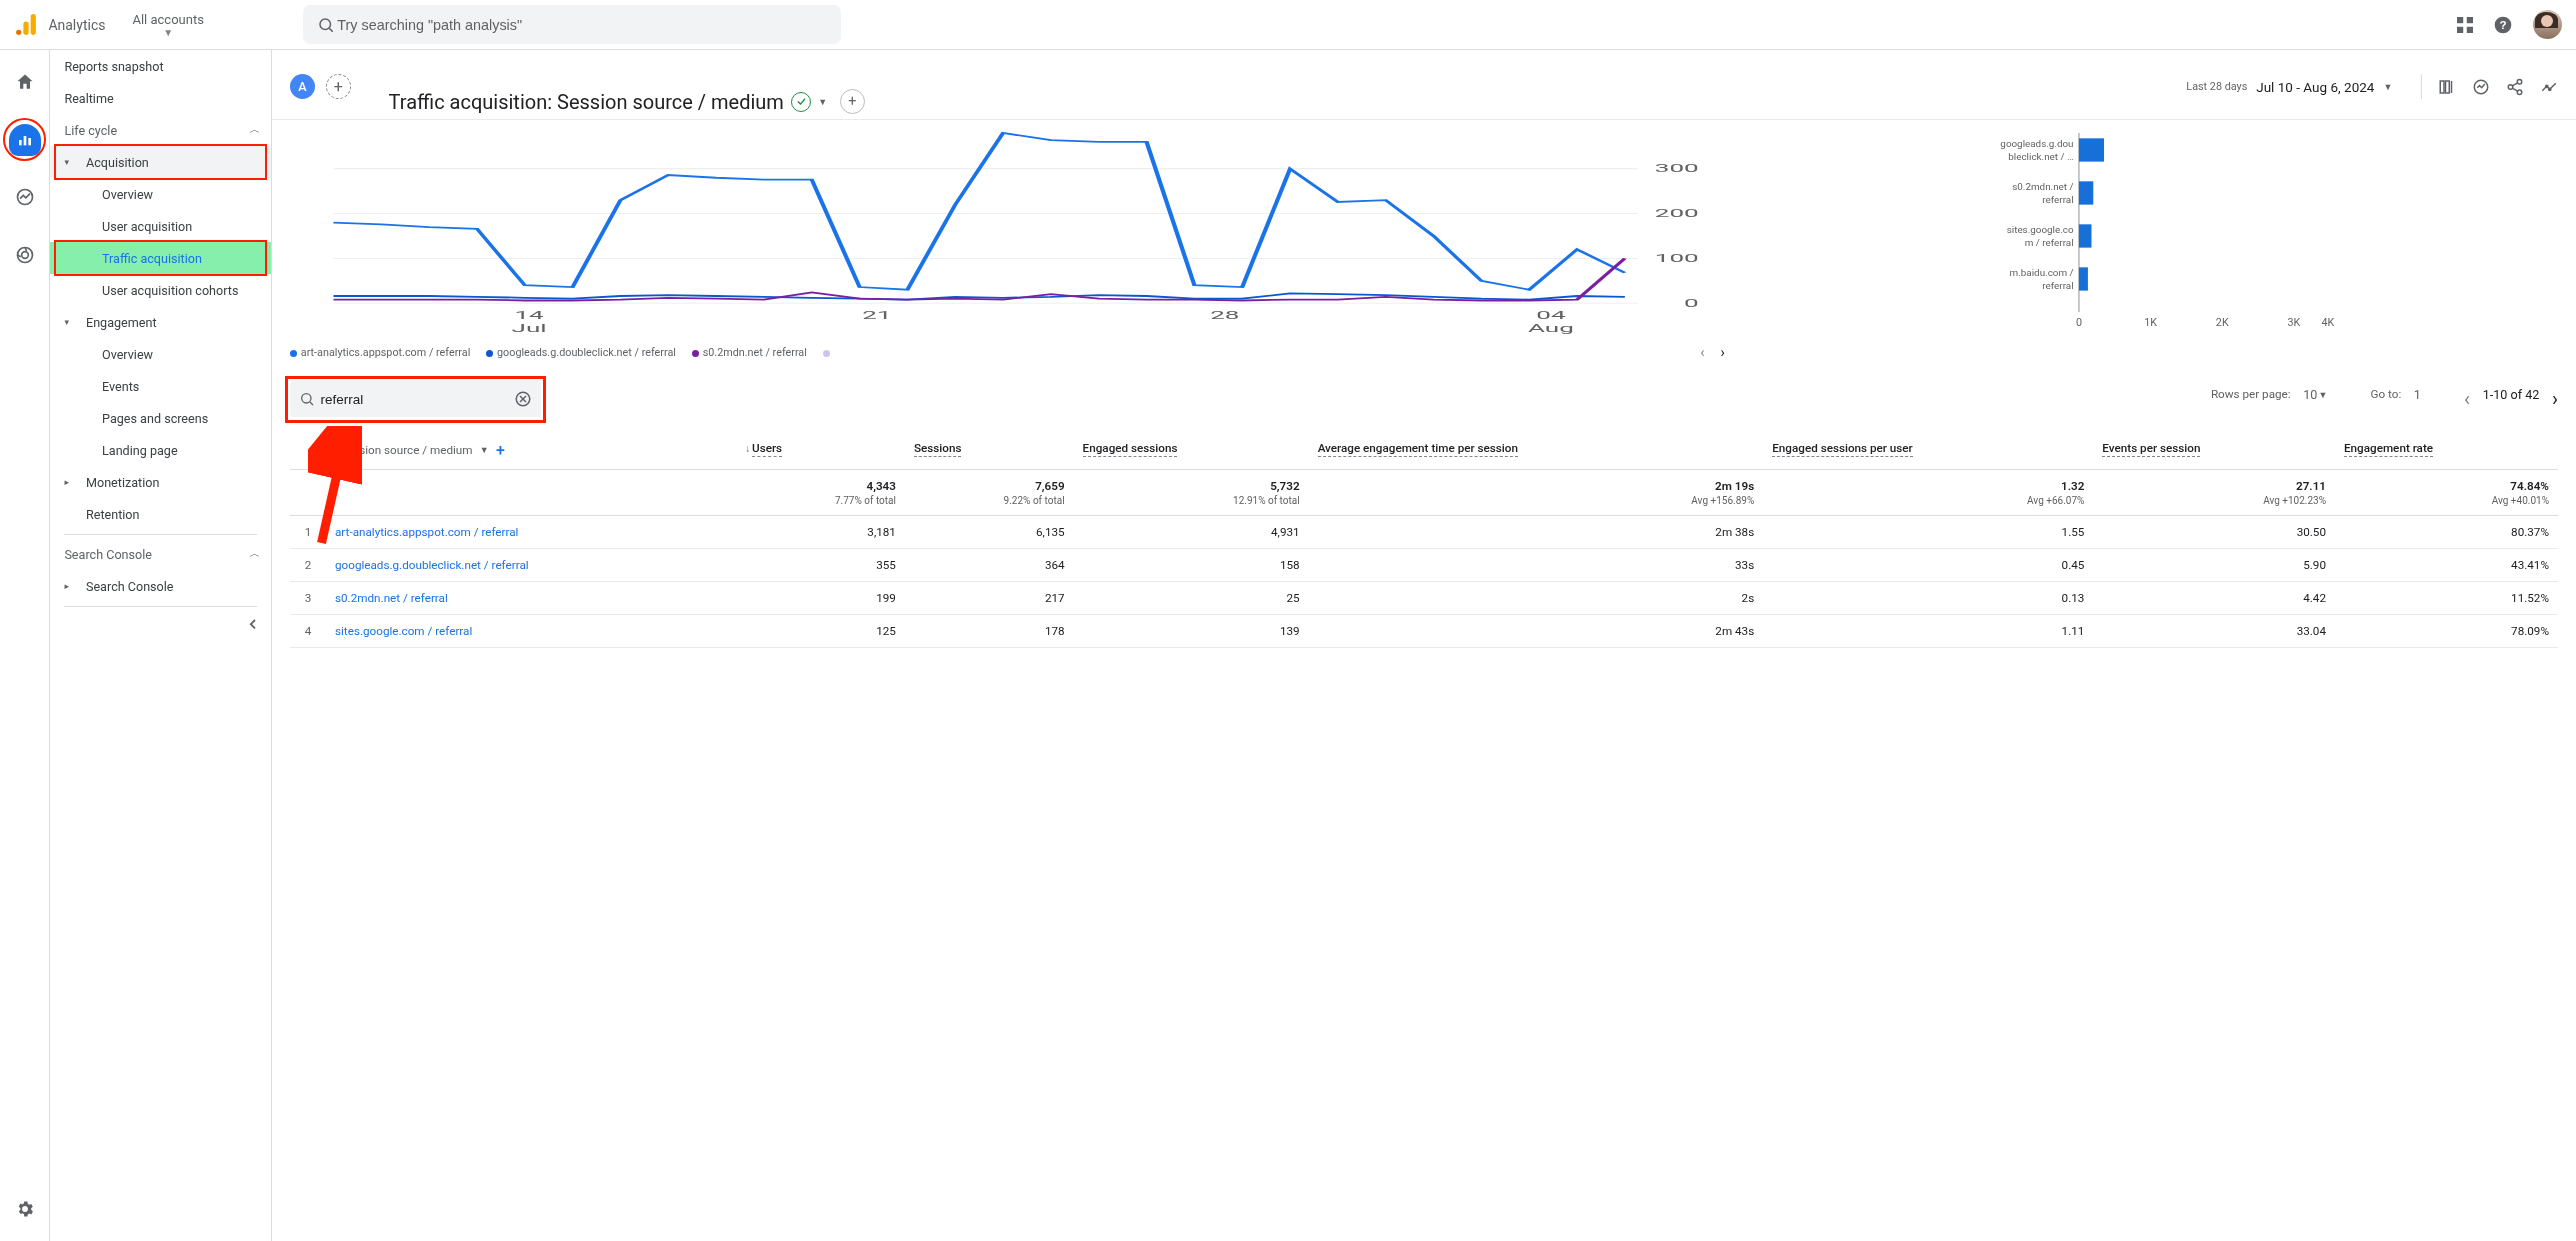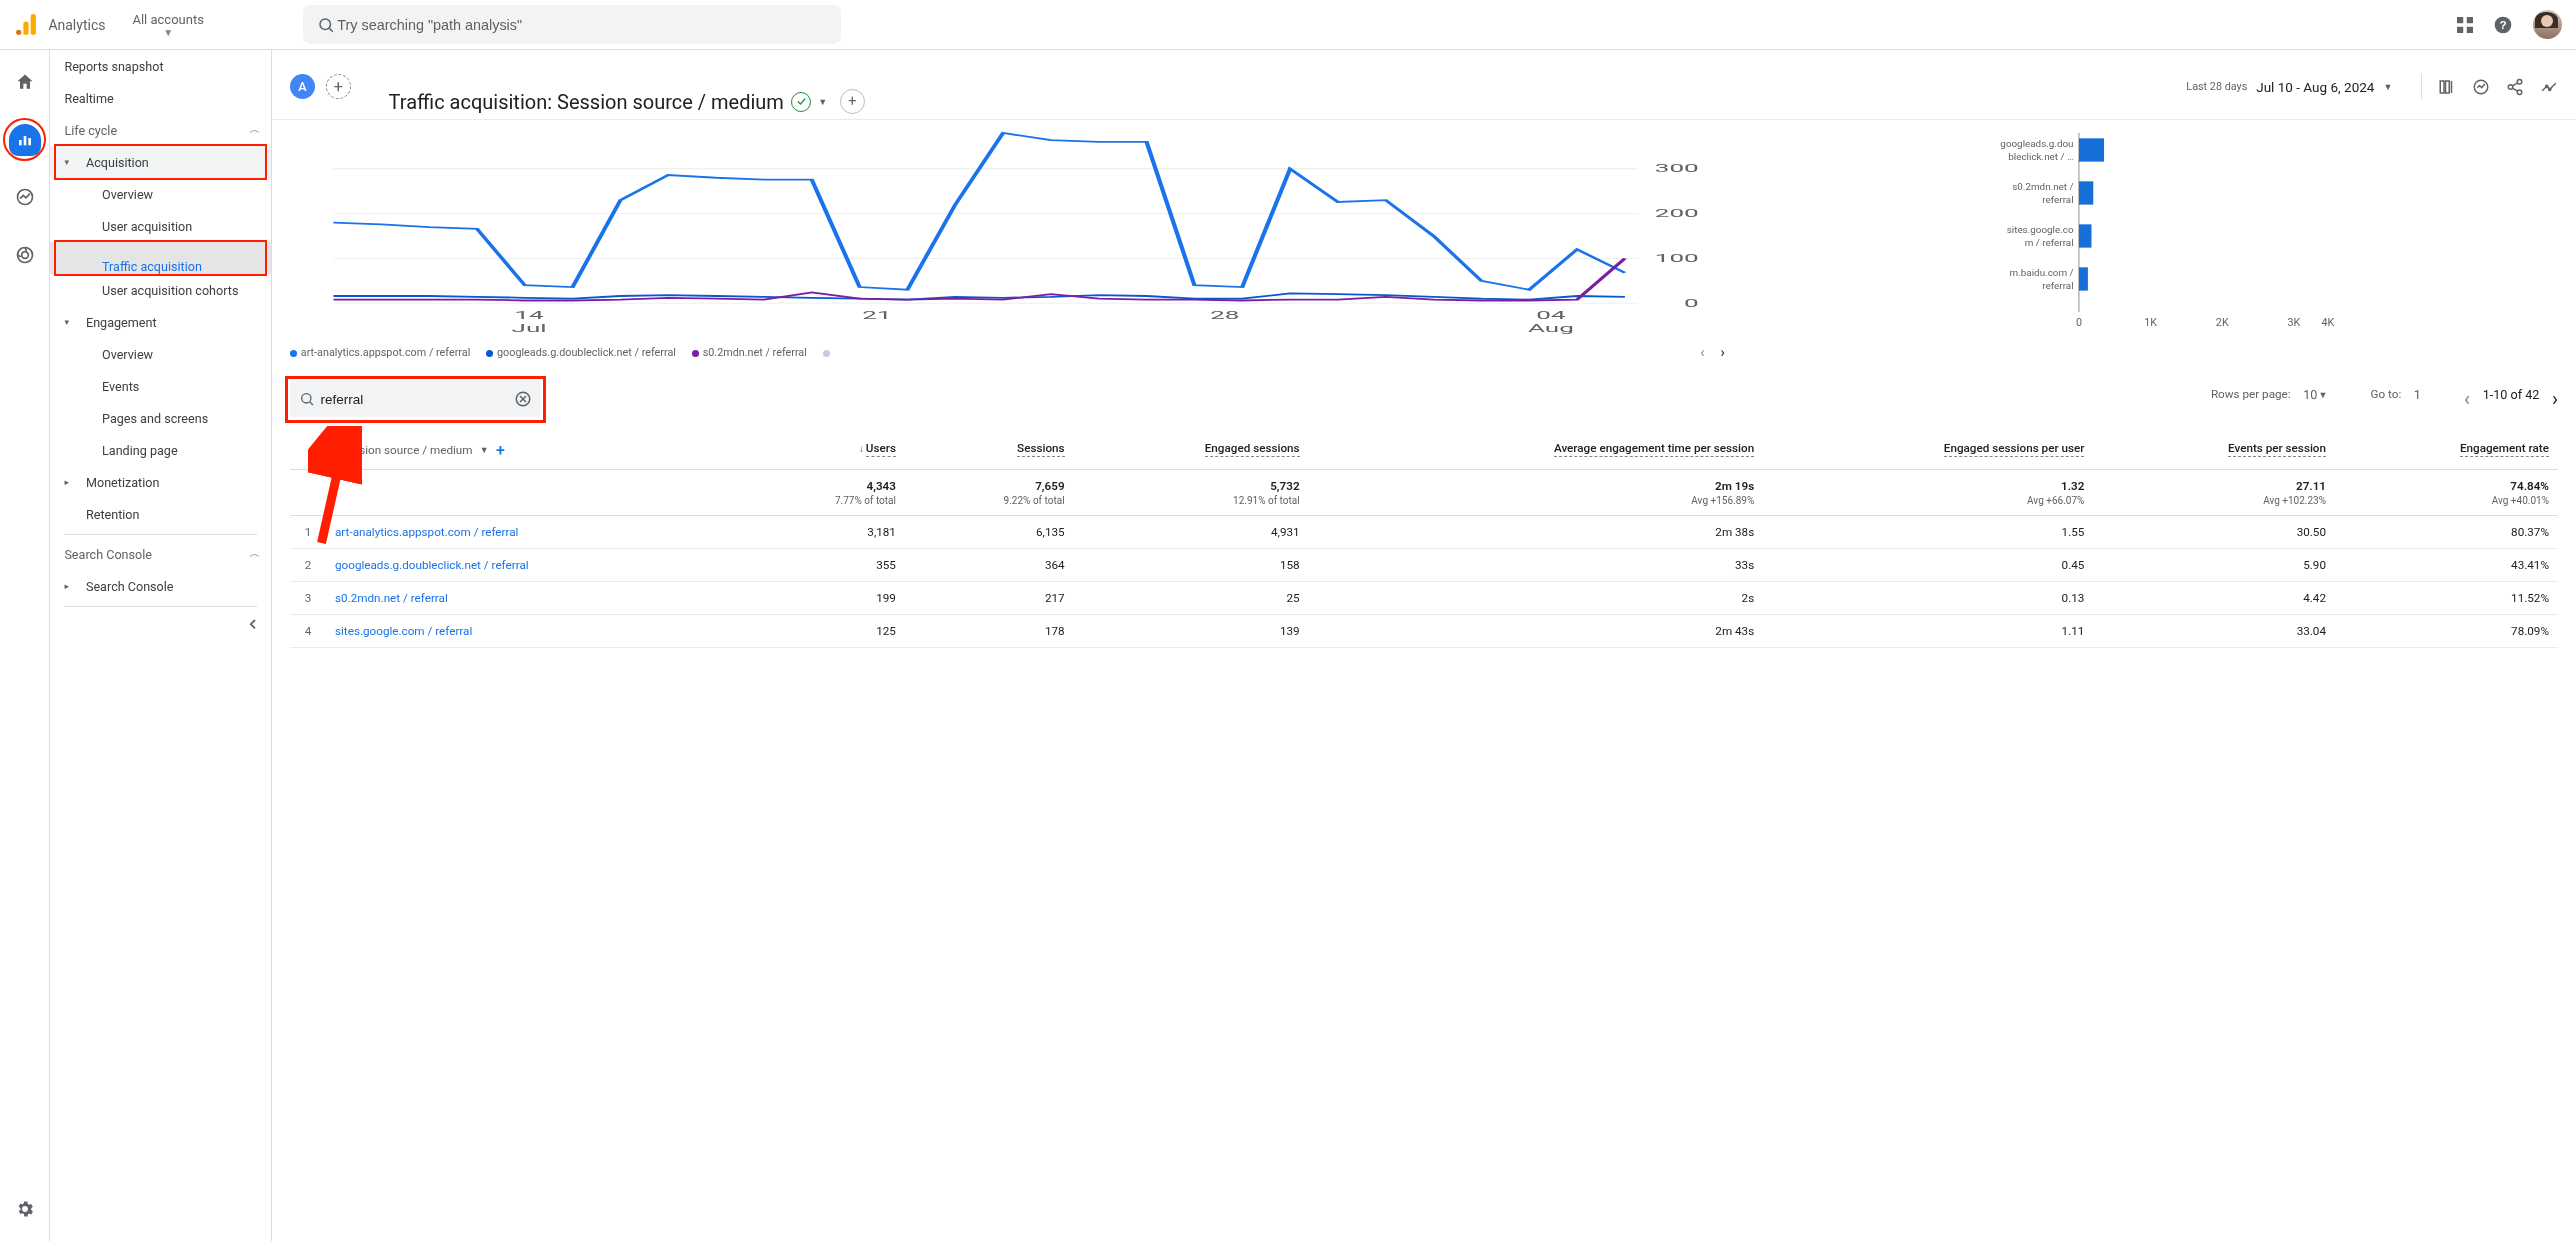--- a/index.html
+++ b/index.html
@@ -113,21 +113,21 @@
     user-select:none;
   }
   .left-nav .nav-item.section {
     color: var(--g-grey-700);
     font-size: 12.6px;
     font-weight: 400;
   }
   .left-nav .nav-item.expandable .exp-icon { width: 14.4px; margin-right: 7.2px; font-size:9px; color: var(--g-grey-600);}
   .left-nav .nav-item.indent-1 { padding-left: 36px; }
   .left-nav .nav-item.indent-2 { padding-left: 52px; }
-  .left-nav .nav-item.active-txt { color: var(--g-blue); background: #e5e5e5; align-items: flex-end; }
+  .left-nav .nav-item.active-txt { color: var(--g-blue); background: #86efac; }
   .left-nav .nav-item .chev-up { margin-left:auto; font-size:10.8px; color: var(--g-grey-600); }
 
   .left-nav .hl-box { position:relative; }
   .left-nav .hl-box::after {
     content:"";
     position:absolute;
     inset: -1.8px 3.6px -1.8px 3.6px;
     border: 2.7px solid var(--highlight-red);
     pointer-events:none;
   }
@@ -258,21 +258,21 @@
   .pager .pager-btn.enabled { color: var(--g-ink);}
 
   
   table.data-table { width:100%; border-collapse: collapse; margin-top: 14.4px; font-size: 11.7px;}
   table.data-table th, table.data-table td { padding: 9px 9px; }
   table.data-table thead th {
     font-weight: 500;
     color: var(--g-ink);
     font-size: 11.7px;
     vertical-align: top;
-    text-align: right;
+    text-align: left;
     border-bottom: 0.9px solid var(--g-grey-300);
     white-space: normal;
     min-width: 81px;
   }
   table.data-table thead th .underline { border-bottom: 0.9px dashed var(--g-grey-500); padding-bottom:0.9px;}
   table.data-table thead th.dim {
     text-align:left;
     font-weight: 400;
     color: var(--g-grey-700);
     white-space:nowrap;

